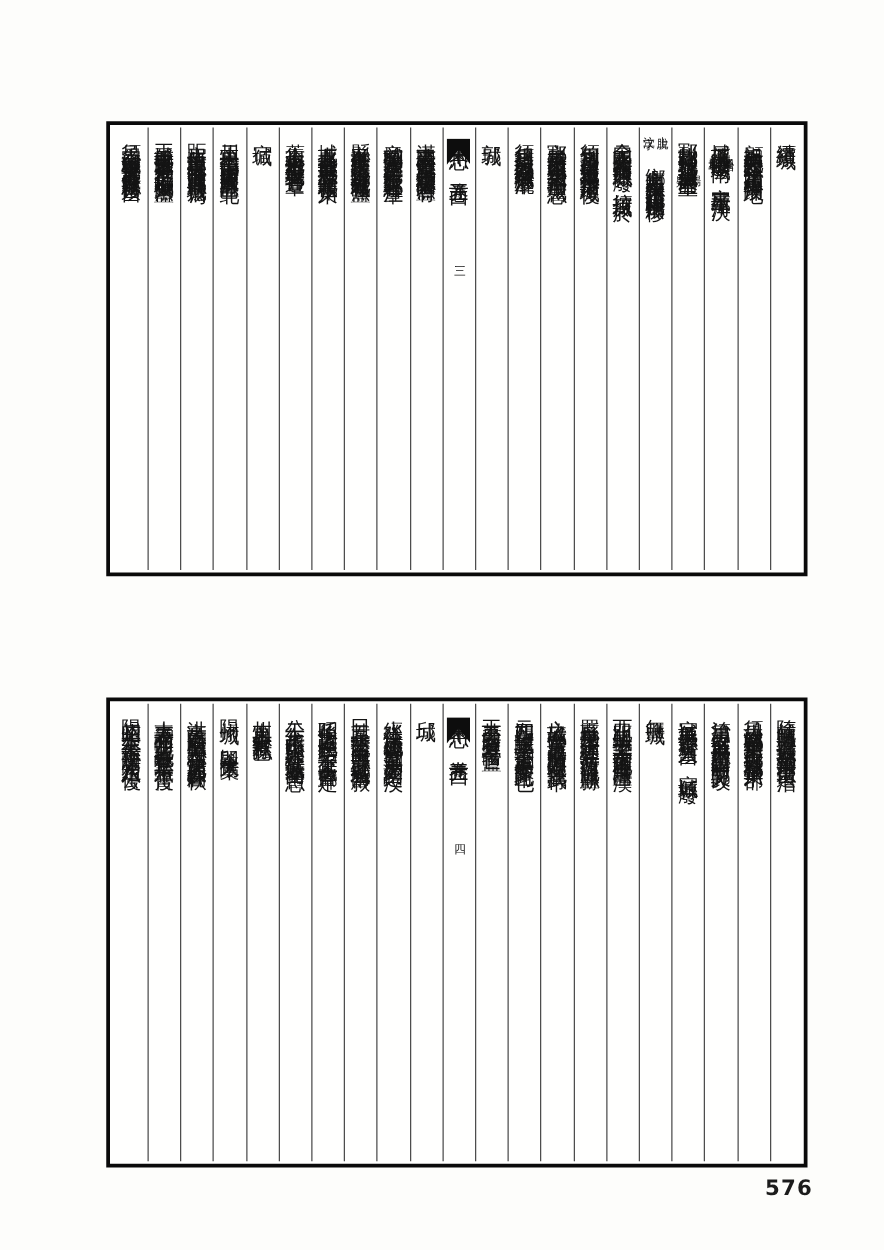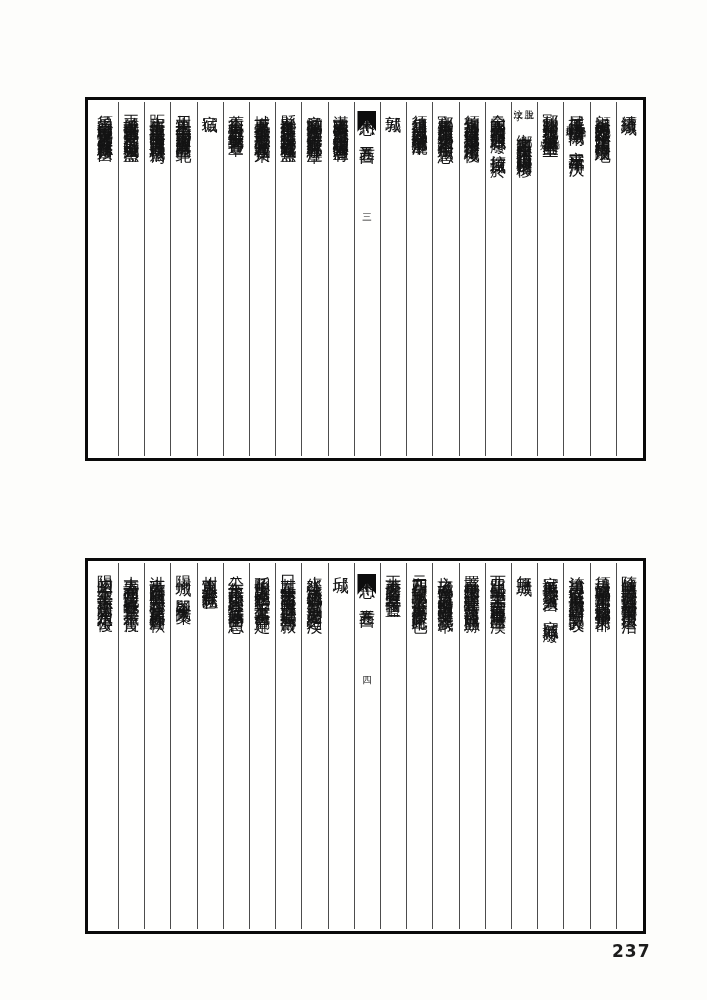--- a/index.html
+++ b/index.html
@@ -120,14 +120,14 @@
         <div class="col"><span class="seg">口其左二水雙流西南至無鹽縣之邱鄉城南魯叔</span></div>
         <div class="col"><span class="seg">孫昭伯之故邑也左傳昭公二十五年臧會奔邱定</span></div>
         <div class="col"><span class="seg">公十二年叔孫氏墮邱水經注今其城無南面舊志</span></div>
         <div class="col"><span class="seg">州東五十里魯叔孫私邑</span></div>
         <div class="col"><span class="seg">陽州城</span><span class="gap" style="height: 16px;"></span><span class="seg">疑即今大陽集</span><span class="seg small">大音代</span></div>
         <div class="col"><span class="seg">洪亮吉乾隆府廳州縣志云在州東北顧棟高春秋</span></div>
         <div class="col"><span class="seg">大事表謂在州西北者誤也春秋襄三十一年齊侵</span></div>
         <div class="col"><span class="seg">陽州昭二十五年公孫于齊次于陽州定八年公侵</span></div>
       </div>
   </div>
-  <div class="pagenum">237</div>
+  <div class="pagenum">576</div>
 </div>
 
 </body></html>

